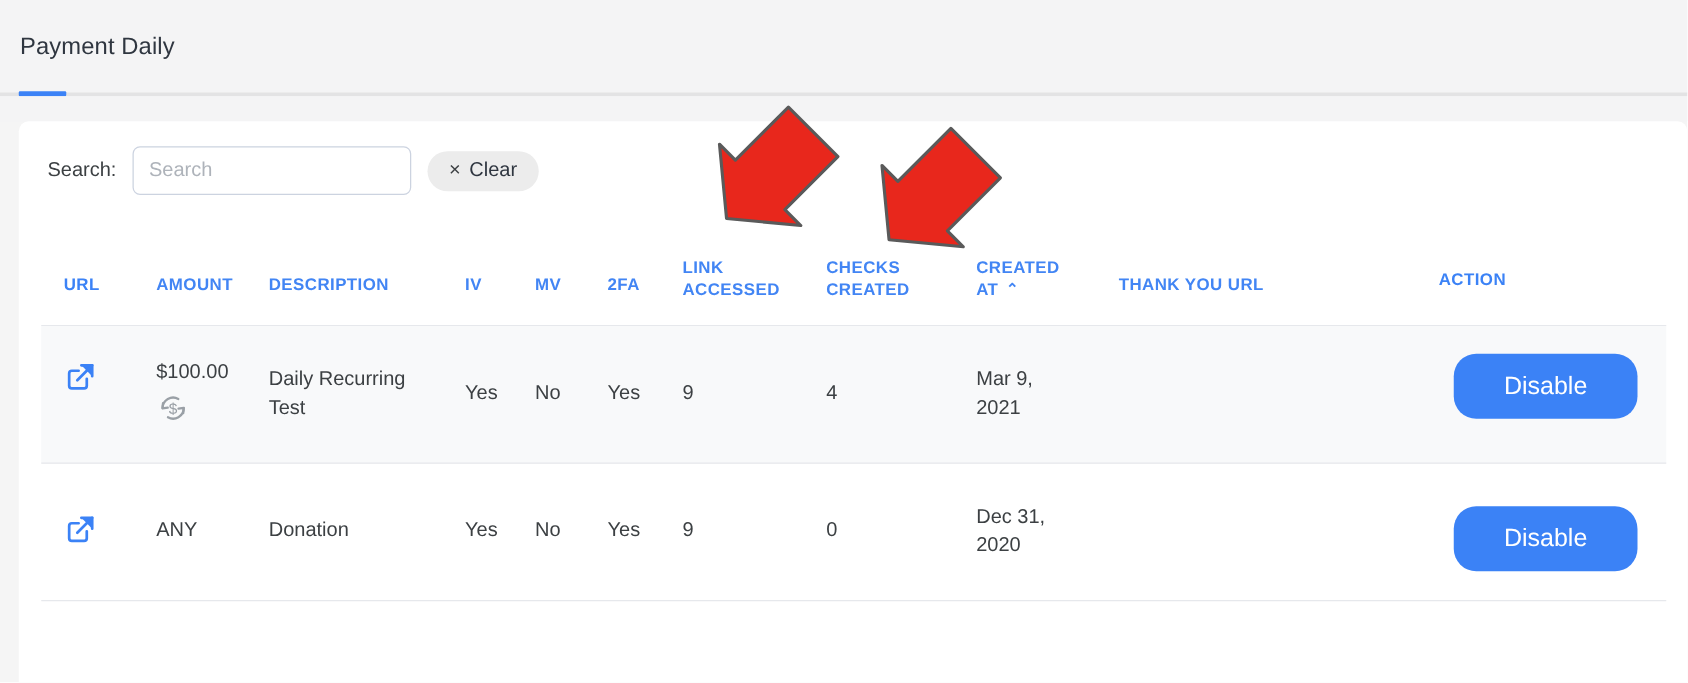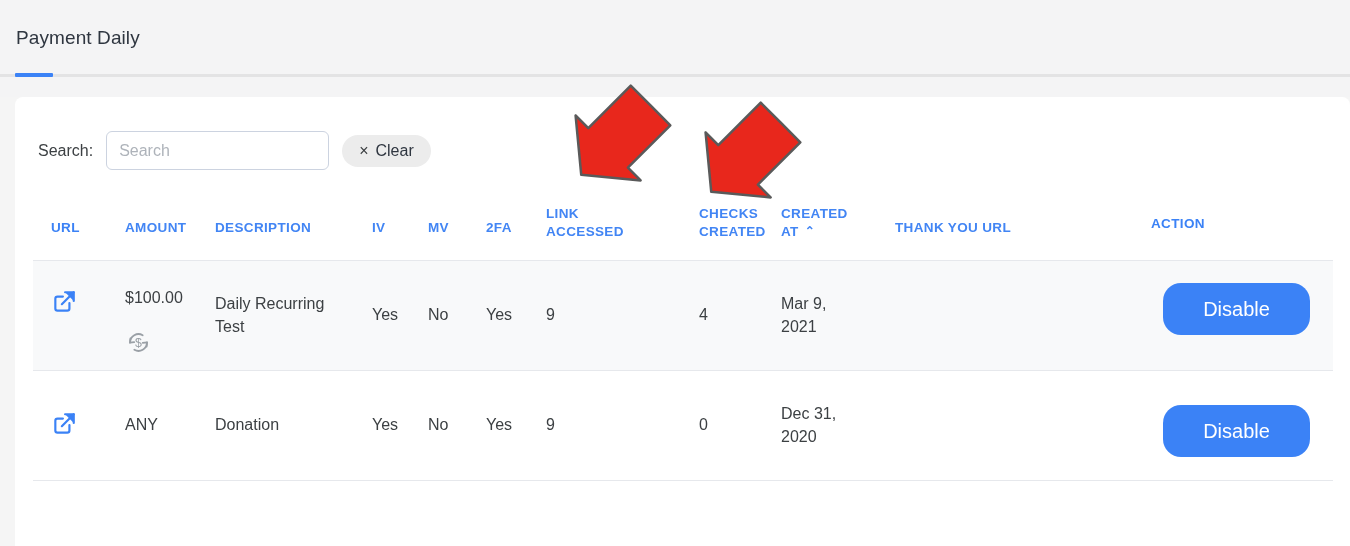--- a/index.html
+++ b/index.html
@@ -73,21 +73,21 @@
     background: #ffffff;
     border-top-left-radius: 8px;
     border-top-right-radius: 8px;
     box-shadow: 0 0 0 0 rgba(0,0,0,0);
   }
 
   
   .search-row {
     position: absolute;
     left: 23px;
-    top: 34px;
+    top: 20px;
     display: flex;
     align-items: center;
     gap: 13px;
     justify-content: space-between;
   }
   .search-label {
     font-size: 16px;
     color: #3c4043;
   }
   .search-input {
@@ -169,29 +169,29 @@
   }
 
   
   .c-url    { left: 18px; }
   .c-amt    { left: 75px; margin-left: 17px; }
   .c-desc   { left: 182px; width: 110px; }
   .c-iv     { left: 339px; }
   .c-mv     { left: 395px; }
   .c-2fa    { left: 453px; }
   .c-link   { left: 513px; width: 92px; }
-  .c-checks { left: 628px; width: 92px; margin-left: 38px; }
+  .c-checks { left: 628px; width: 92px; }
   .c-created{ left: 748px; width: 100px; }
   .c-thank  { left: 862px; }
   .c-action { left: 1118px; }
 
   .th-top { top: 16px; }
   .td-top { top: 32px; }
 
-  .amount-stack { display: flex; flex-direction: column; gap: 16px; }
+  .amount-stack { display: flex; flex-direction: column; gap: 0; }
 
   .disable-button {
     position: absolute;
     left: 1130px;
     top: 22px;
     width: 147px;
     height: 52px;
     border: none;
     border-radius: 18px;
     background: #3b82f6;

